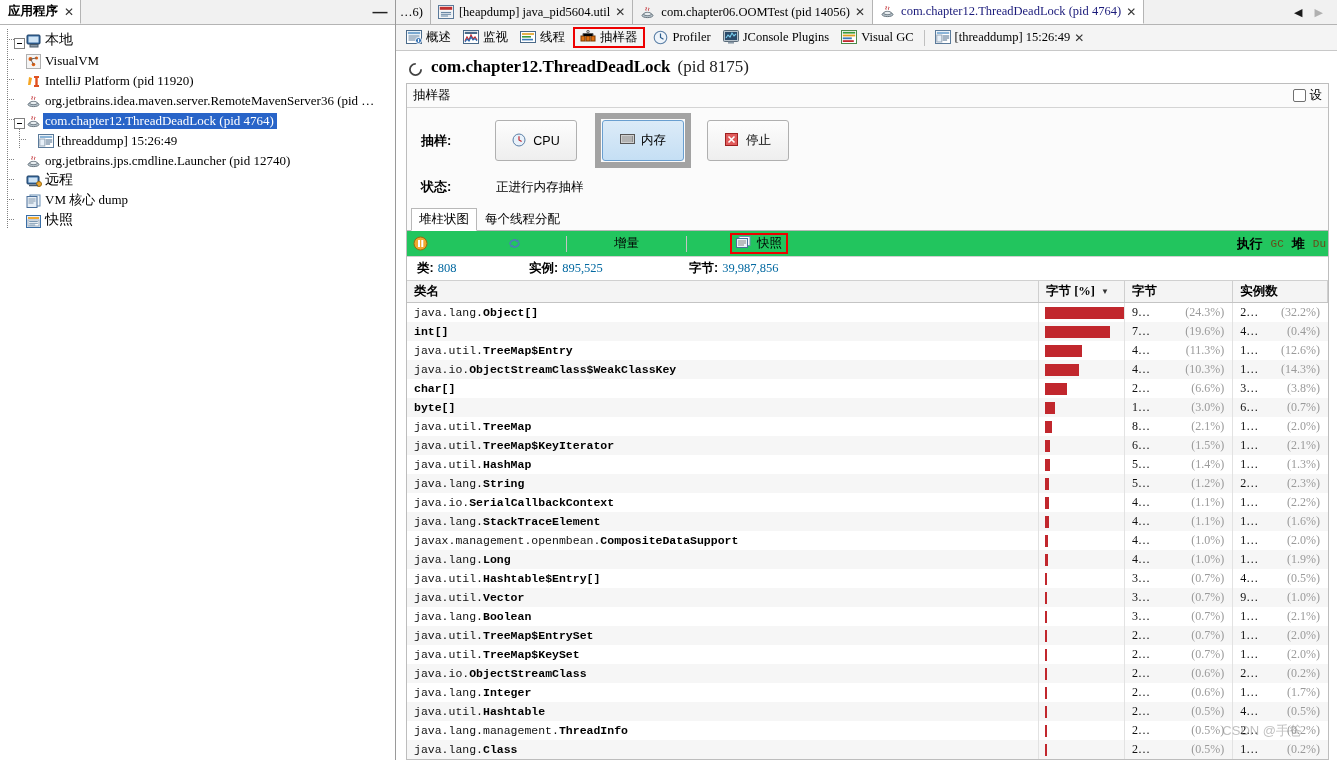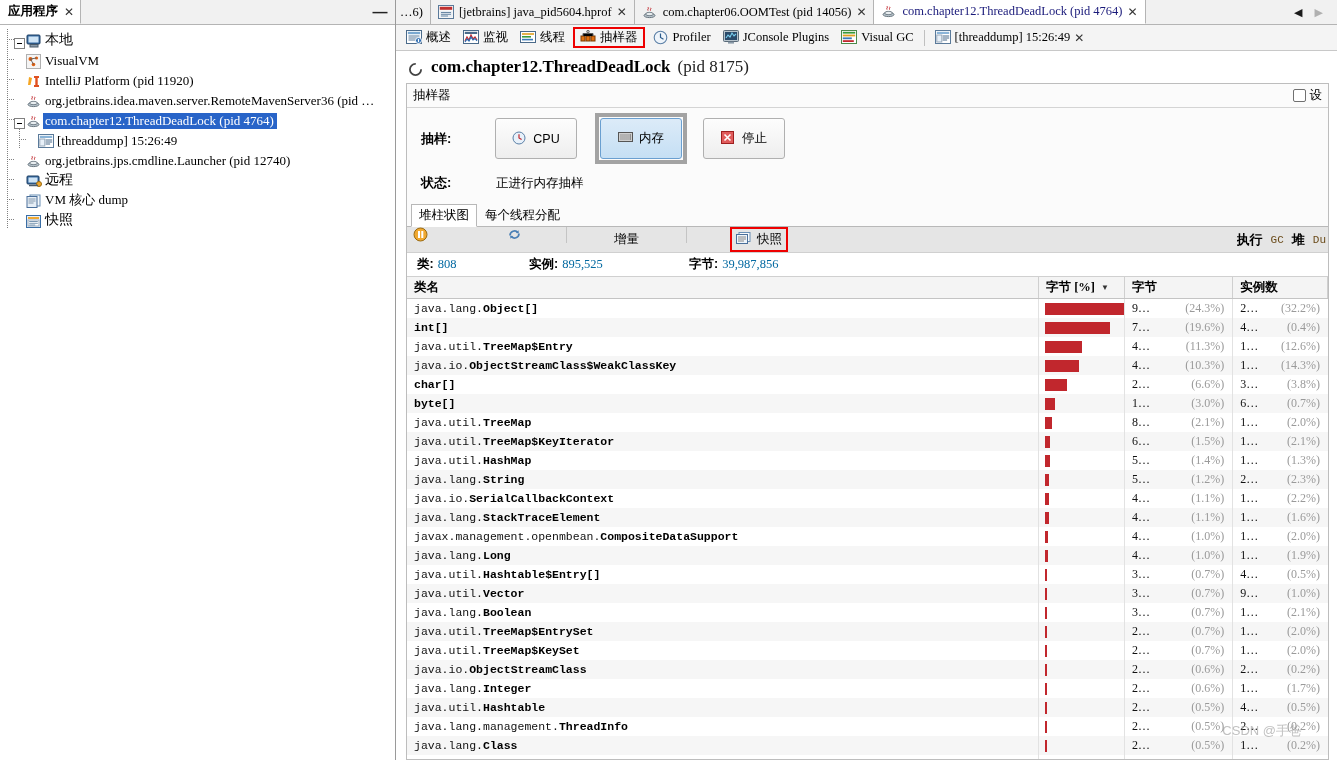--- a/index.html
+++ b/index.html
@@ -206,21 +206,21 @@
     background: linear-gradient(to bottom,#fdfdfd,#eeeeee);
     font-family: "Liberation Sans", sans-serif;
     font-size: 12.5px;
     margin-right: 18px;
     cursor: pointer;
   }
   .btn.pressed {
     background: linear-gradient(to bottom,#dcebf8,#c5dff4);
     border: 1px solid #6a9fd0;
   }
-  .btn-hl-wrap { border: 4px solid #a3a3a3; padding: 1px; margin-right: 16px; display:inline-flex; }
+  .btn-hl-wrap { border: 6px solid #a3a3a3; padding: 1px; margin-right: 16px; display:inline-flex; }
   .btn-hl-wrap .btn { margin-right: 0; }
   .statusval { font-family:"Liberation Sans", sans-serif; font-size: 12.5px; padding-left: 1px;}
 
   .ctab-bar {
     display:flex; align-items:flex-end;
     border-bottom: 1px solid #b8b8b8;
     margin-top: 8px;
     padding-left: 4px;
     height: 22px;
   }
@@ -232,24 +232,24 @@
     position: relative; top: 1px;
   }
   .ctab.active {
     background: #fff;
     border: 1px solid #b8b8b8;
     border-bottom: 1px solid #fff;
   }
 
   .tbar {
     height: 26px;
-    display: flex; 
+    display: flex; align-items: center;
     border-bottom: 1px solid #d0d0d0;
     padding-left: 6px;
-    background: #e5e5e5;
+    background: #22c55e;
     font-family:"Liberation Sans", sans-serif;
     font-size: 12.5px;
     gap: 36px;
   }
   .tbar-sep { width:1px; height:16px; background:#c4c4c4; margin: 0 7px; }
   .tbtn { display:flex; align-items:center; gap:5px; padding: 1px 4px; cursor:pointer;}
   .tbtn.hl { border: 2px solid #ee0000; padding: 0px 4px; }
   .tbar-right { margin-left:auto; display:flex; align-items:center; gap:8px; padding-right:2px; white-space:nowrap; overflow:hidden;}
   .tb-cn { font-weight: bold; font-size: 13px; }
   .tb-en { font-family: "Liberation Mono", monospace; font-size: 11px; color:#6a4a18; }
@@ -498,21 +498,21 @@
         </div>
         <div class="rp-tab">
           <span class="ico">
             <svg width="16" height="14" viewBox="0 0 16 14">
               <rect x="0.5" y="0.5" width="15" height="13" fill="#f6f6f6" stroke="#5a7a9a"></rect>
               <rect x="1.8" y="1.8" width="12.4" height="3" fill="#c03030"></rect>
               <rect x="1.8" y="6" width="12.4" height="6" fill="#e8eef4"></rect>
               <path d="M3 7.5h10M3 9.3h10M3 11h7" stroke="#5a7a9a" stroke-width="0.9"></path>
             </svg>
           </span>
-          <span class="rp-tab-label">[jetbrains] java_pid5604.hprof</span>
+          <span class="rp-tab-label">[heapdump] java_pid5604.util</span>
           <span class="tab-close">✕</span>
         </div>
         <div class="rp-tab">
           <span class="ico">
             <svg width="15" height="15" viewBox="0 0 15 15">
               <ellipse cx="7.5" cy="10.5" rx="5.5" ry="2.1" fill="#b8c4cc" stroke="#6a7780"></ellipse>
               <path d="M4 8.5c0-1.5 7-1.5 7 0v1.2c0 1.2-7 1.2-7 0z" fill="#e8edf0" stroke="#6a7780"></path>
               <path d="M6 2.2c1.4 1.4-1 2 0 3.4M8.5 2.8c1.2 1.2-.8 1.6 0 2.8" stroke="#c1272d" stroke-width="1" fill="none"></path>
             </svg>
           </span>

